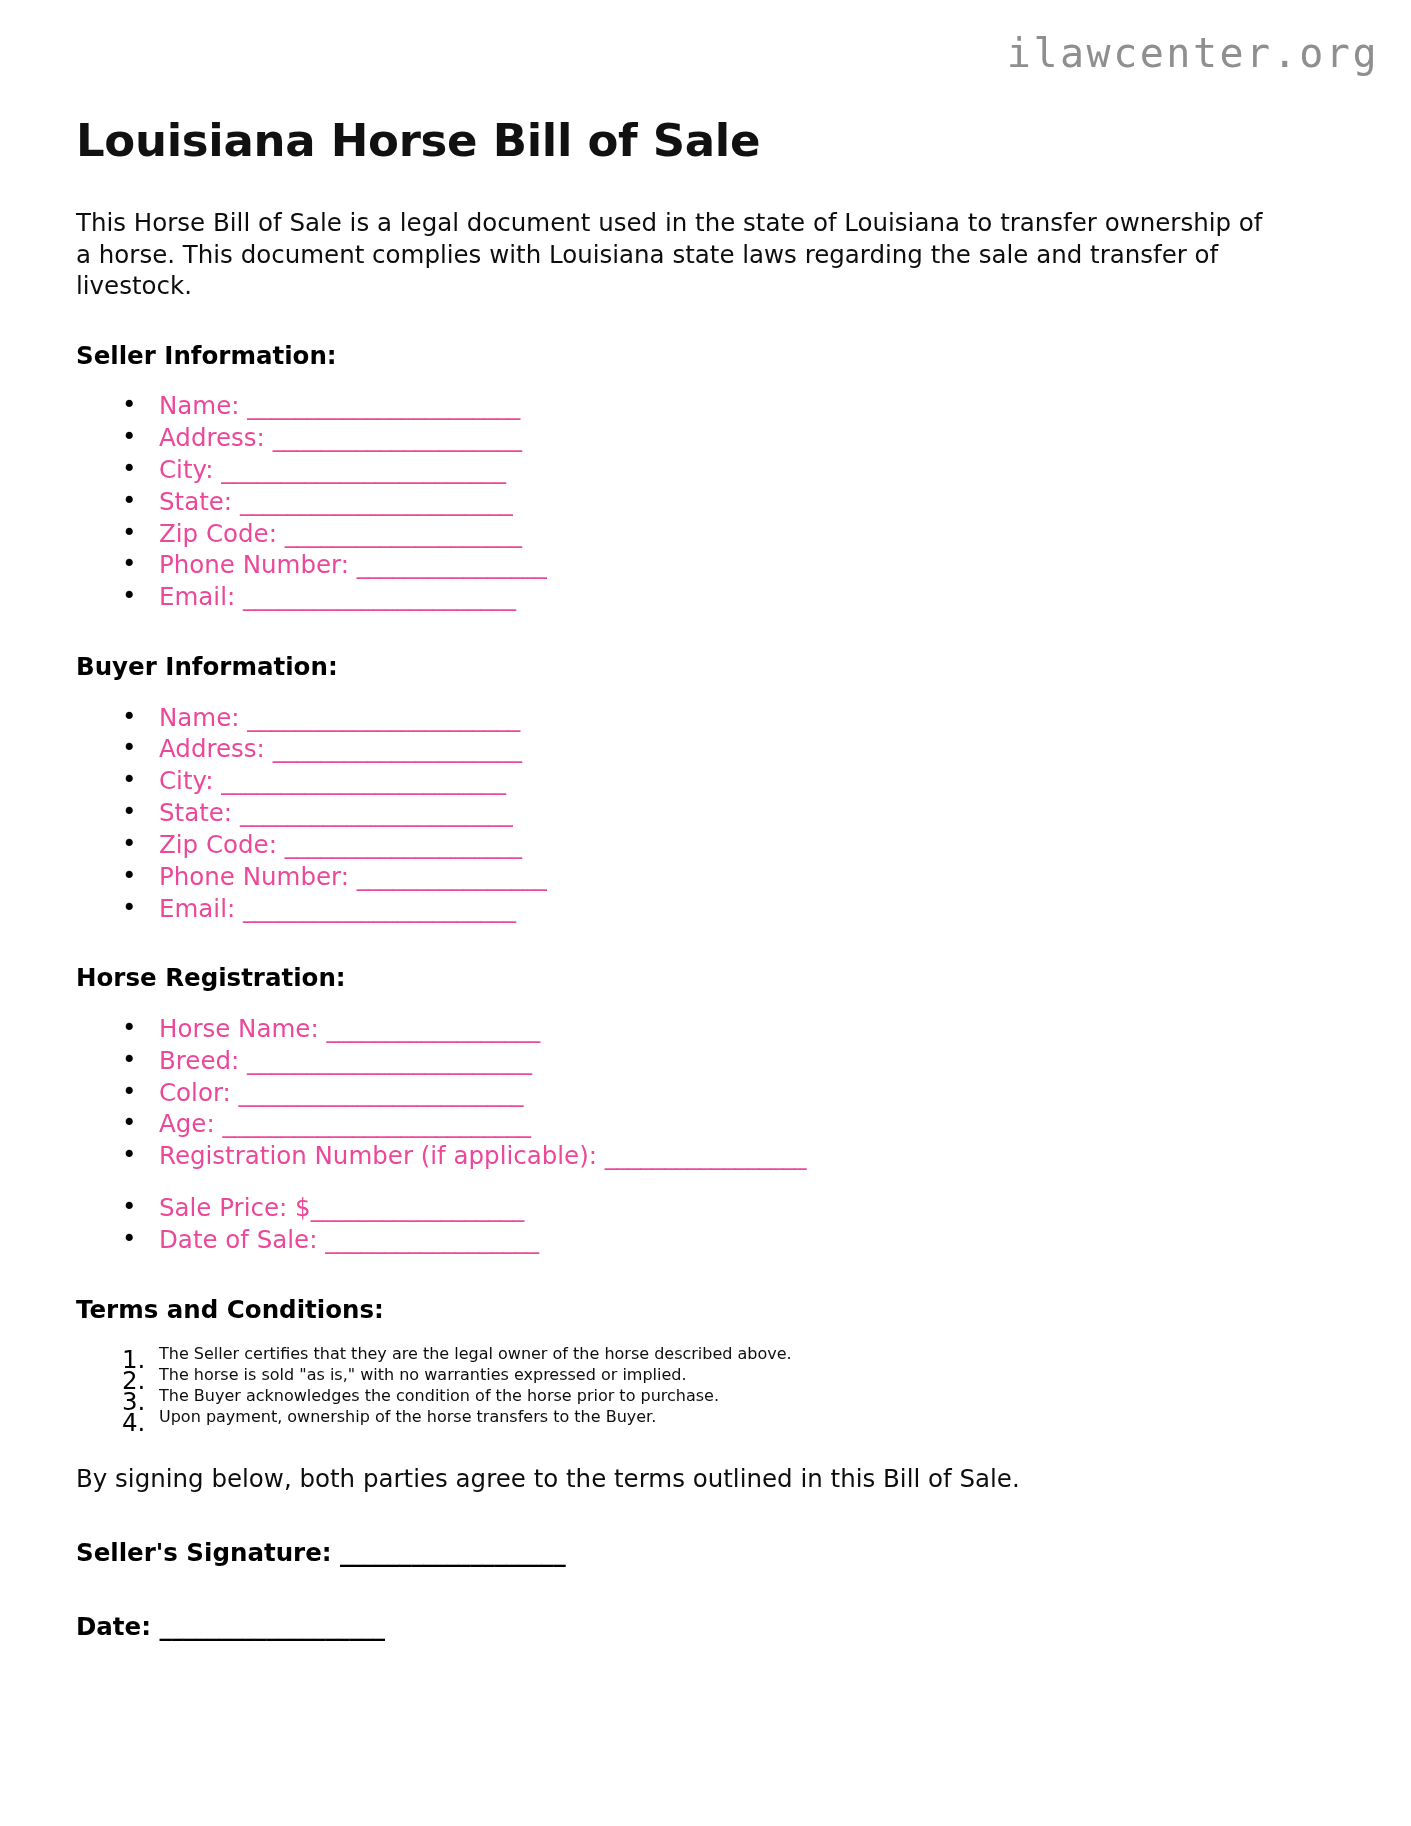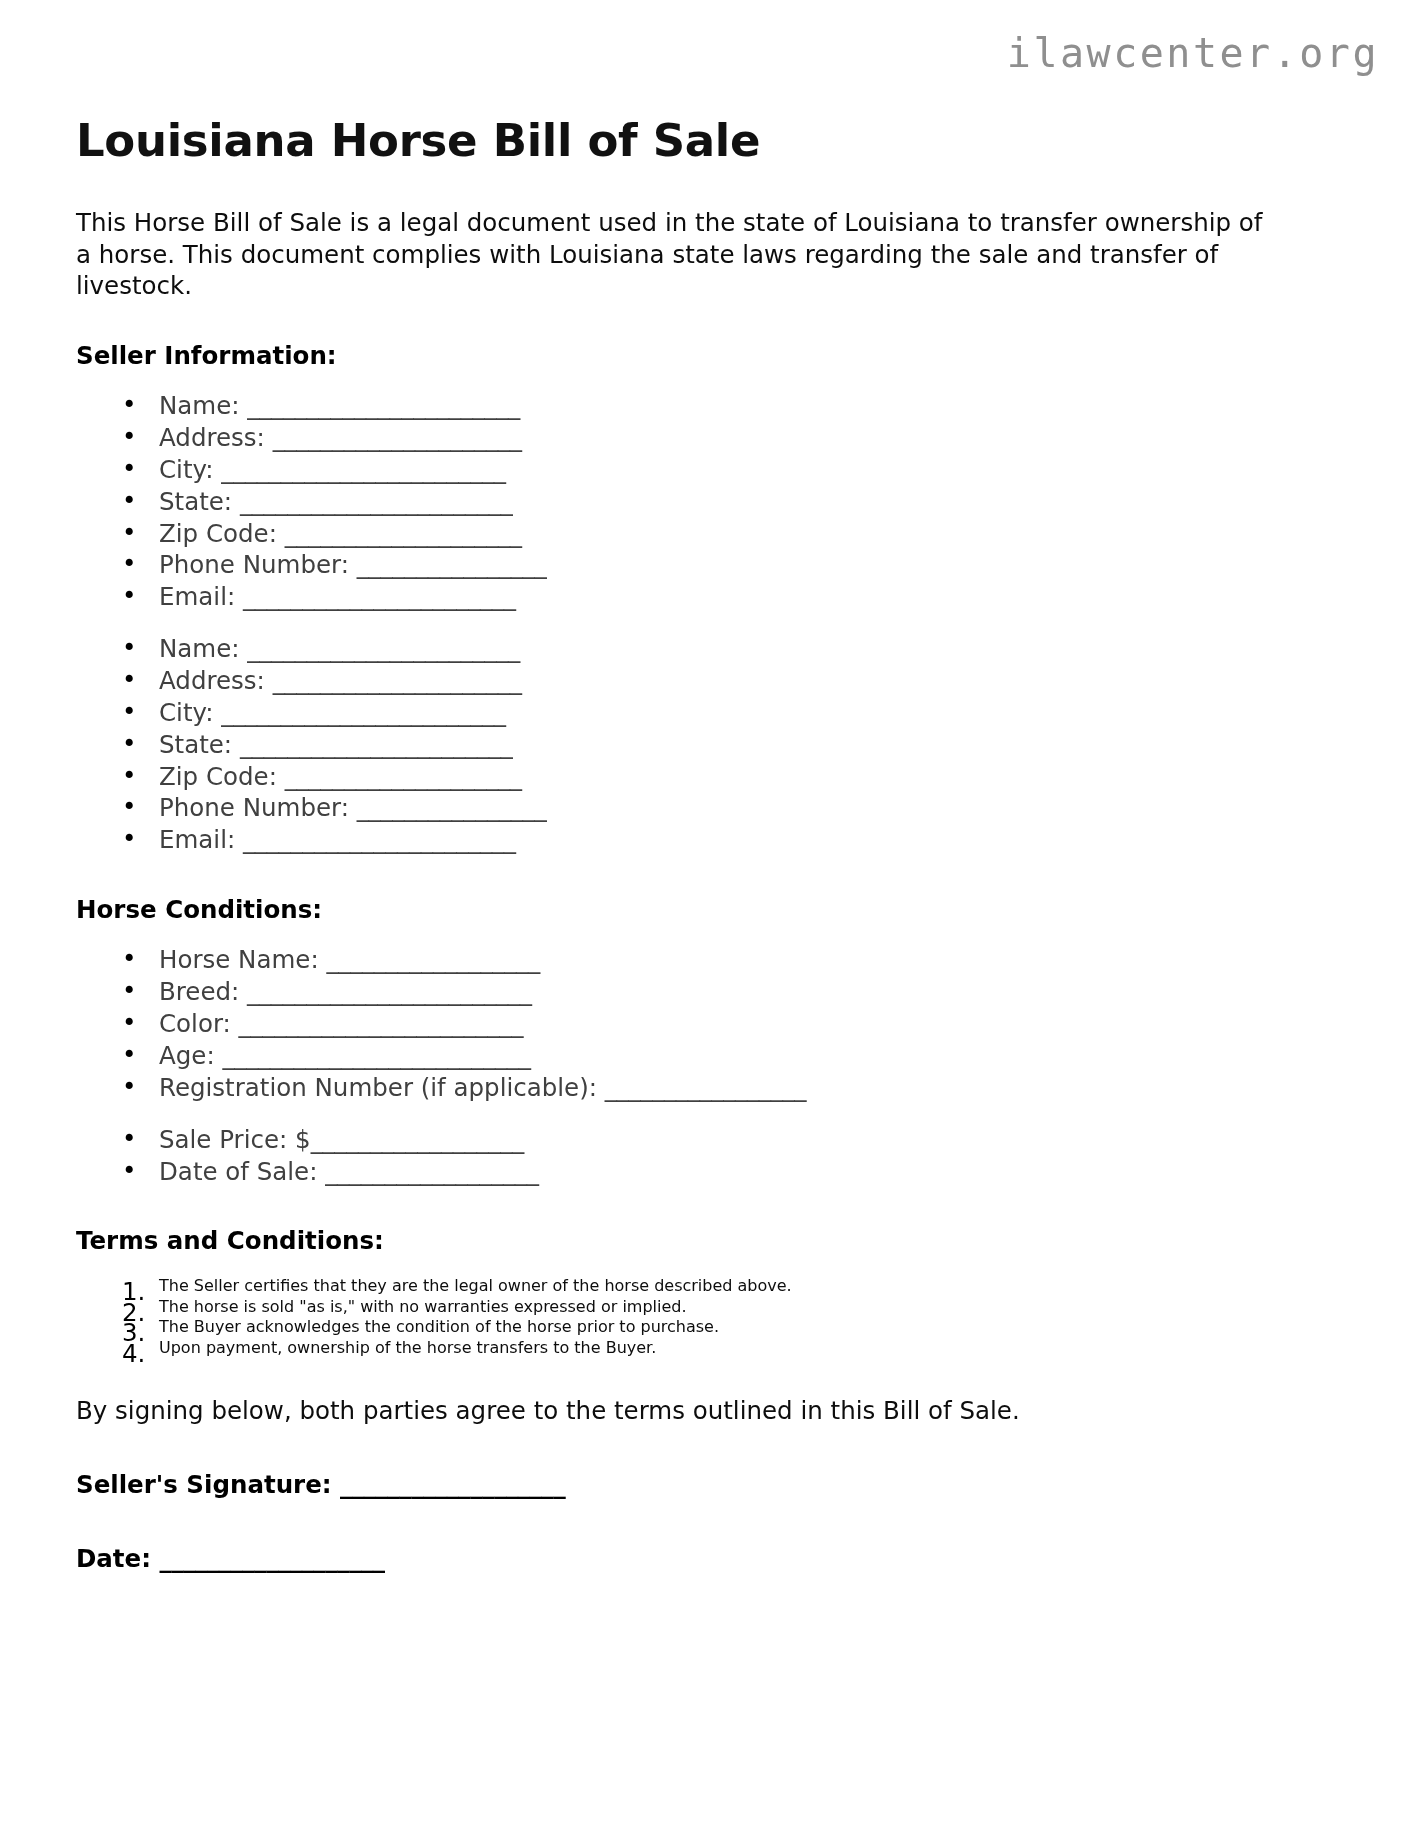--- a/index.html
+++ b/index.html
@@ -70,21 +70,21 @@
     list-style: none;
     margin: 20px 0 0 0;
     padding: 0 0 0 46px;
   }
   ul.field-list li {
     position: relative;
     font-size: 24.5px;
     line-height: 1.30;
     padding-left: 37px;
     white-space: nowrap;
-    color: #404040;
+    color: #ec4899;
   }
   ul.field-list li::before {
     content: "\2022";
     position: absolute;
     left: 0;
     top: -1px;
     font-size: 24.5px;
     line-height: 1.30;
     color: #000000;
   }
@@ -152,31 +152,32 @@
     <ul class="field-list">
       <li><span>Name: </span><span class="blank">_______________________</span></li>
       <li><span>Address: </span><span class="blank">_____________________</span></li>
       <li><span>City: </span><span class="blank">________________________</span></li>
       <li><span>State: </span><span class="blank">_______________________</span></li>
       <li><span>Zip Code: </span><span class="blank">____________________</span></li>
       <li><span>Phone Number: </span><span class="blank">________________</span></li>
       <li><span>Email: </span><span class="blank">_______________________</span></li>
     </ul>
 
+    <h2 class="section-heading">Buyer Information:</h2>
     <ul class="field-list">
       <li><span>Name: </span><span class="blank">_______________________</span></li>
       <li><span>Address: </span><span class="blank">_____________________</span></li>
       <li><span>City: </span><span class="blank">________________________</span></li>
       <li><span>State: </span><span class="blank">_______________________</span></li>
       <li><span>Zip Code: </span><span class="blank">____________________</span></li>
       <li><span>Phone Number: </span><span class="blank">________________</span></li>
       <li><span>Email: </span><span class="blank">_______________________</span></li>
     </ul>
 
-    <h2 class="section-heading">Horse Conditions:</h2>
+    <h2 class="section-heading">Horse Registration:</h2>
     <ul class="field-list">
       <li><span>Horse Name: </span><span class="blank">__________________</span></li>
       <li><span>Breed: </span><span class="blank">________________________</span></li>
       <li><span>Color: </span><span class="blank">________________________</span></li>
       <li><span>Age: </span><span class="blank">__________________________</span></li>
       <li><span>Registration Number (if applicable): </span><span class="blank">_________________</span></li>
     </ul>
 
     <ul class="field-list">
       <li><span>Sale Price: $</span><span class="blank">__________________</span></li>

